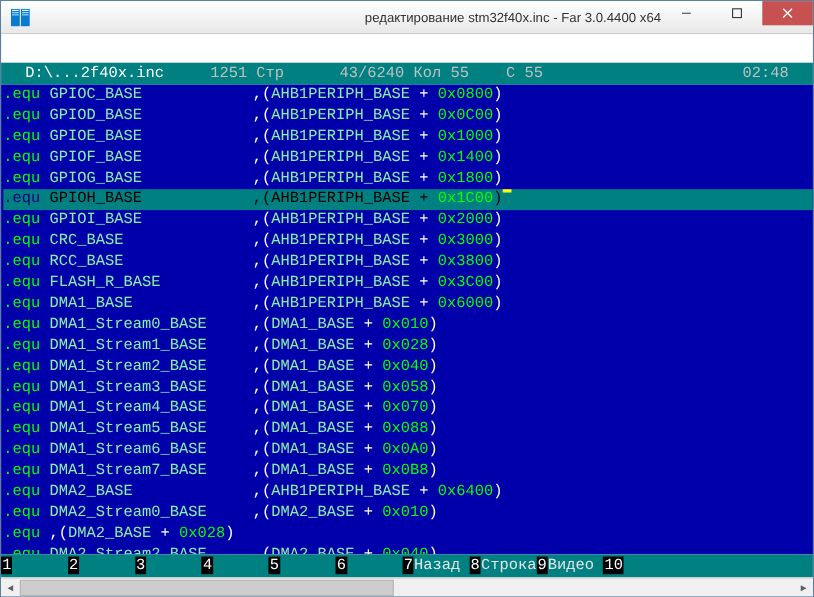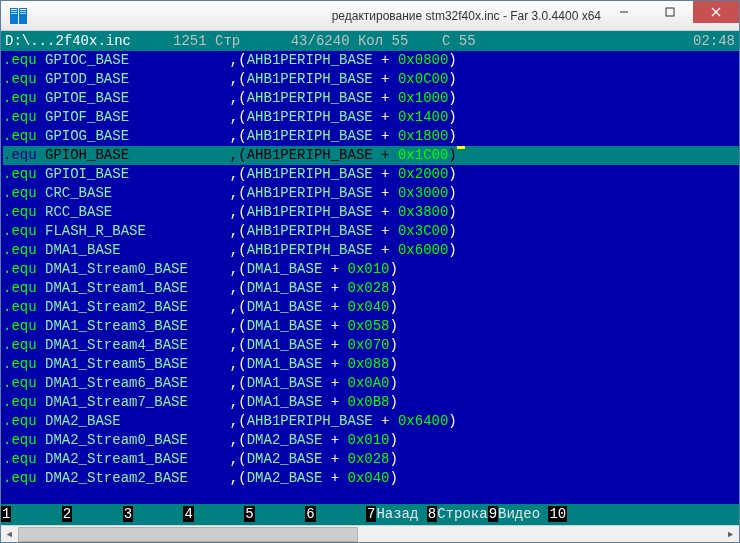--- a/index.html
+++ b/index.html
@@ -63,24 +63,25 @@
   }
   .win-btn.max {
     background: transparent;
   }
   .win-btn svg { width: 10px; height: 10px; }
   .statusline {
     background: #008080;
     color: #c0c0c0;
     height: 20px;
     line-height: 20px;
-    padding: 0 4px;
+    padding: 0 22px;
     display: flex;
     white-space: pre;
     font-weight: normal;
+    margin-top: 26px;
   }
   .statusline .path { color: #ffffff; }
   .statusline .gap { flex: 1; }
   .editor {
     flex: 1;
     background: #0000aa;
     overflow: hidden;
     line-height: 19px;
     padding-left: 2px;
   }
@@ -227,21 +228,21 @@
       <div class="line"><span class="dir">.equ</span><span class="plain"> </span><span class="ident">DMA1_Stream0_BASE     </span><span class="sym">,(</span><span class="ident">DMA1_BASE</span><span class="sym"> + </span><span class="num">0x010</span><span class="sym">)</span></div>
       <div class="line"><span class="dir">.equ</span><span class="plain"> </span><span class="ident">DMA1_Stream1_BASE     </span><span class="sym">,(</span><span class="ident">DMA1_BASE</span><span class="sym"> + </span><span class="num">0x028</span><span class="sym">)</span></div>
       <div class="line"><span class="dir">.equ</span><span class="plain"> </span><span class="ident">DMA1_Stream2_BASE     </span><span class="sym">,(</span><span class="ident">DMA1_BASE</span><span class="sym"> + </span><span class="num">0x040</span><span class="sym">)</span></div>
       <div class="line"><span class="dir">.equ</span><span class="plain"> </span><span class="ident">DMA1_Stream3_BASE     </span><span class="sym">,(</span><span class="ident">DMA1_BASE</span><span class="sym"> + </span><span class="num">0x058</span><span class="sym">)</span></div>
       <div class="line"><span class="dir">.equ</span><span class="plain"> </span><span class="ident">DMA1_Stream4_BASE     </span><span class="sym">,(</span><span class="ident">DMA1_BASE</span><span class="sym"> + </span><span class="num">0x070</span><span class="sym">)</span></div>
       <div class="line"><span class="dir">.equ</span><span class="plain"> </span><span class="ident">DMA1_Stream5_BASE     </span><span class="sym">,(</span><span class="ident">DMA1_BASE</span><span class="sym"> + </span><span class="num">0x088</span><span class="sym">)</span></div>
       <div class="line"><span class="dir">.equ</span><span class="plain"> </span><span class="ident">DMA1_Stream6_BASE     </span><span class="sym">,(</span><span class="ident">DMA1_BASE</span><span class="sym"> + </span><span class="num">0x0A0</span><span class="sym">)</span></div>
       <div class="line"><span class="dir">.equ</span><span class="plain"> </span><span class="ident">DMA1_Stream7_BASE     </span><span class="sym">,(</span><span class="ident">DMA1_BASE</span><span class="sym"> + </span><span class="num">0x0B8</span><span class="sym">)</span></div>
       <div class="line"><span class="dir">.equ</span><span class="plain"> </span><span class="ident">DMA2_BASE             </span><span class="sym">,(</span><span class="ident">AHB1PERIPH_BASE</span><span class="sym"> + </span><span class="num">0x6400</span><span class="sym">)</span></div>
       <div class="line"><span class="dir">.equ</span><span class="plain"> </span><span class="ident">DMA2_Stream0_BASE     </span><span class="sym">,(</span><span class="ident">DMA2_BASE</span><span class="sym"> + </span><span class="num">0x010</span><span class="sym">)</span></div>
-      <div class="line"><span class="dir">.equ</span><span class="plain"> </span><span class="ident">DMA2_Stream1_BASE     </span><span class="sym">,(</span><span class="ident">DMA2_BASE</span><span class="sym"> + </span><span class="num">0x028</span><span class="sym">)</span></div>
+      <div class="line"><span class="dir">.equ</span><span class="plain"> </span><span class="sym">,(</span><span class="ident">DMA2_BASE</span><span class="sym"> + </span><span class="num">0x028</span><span class="sym">)</span></div>
       <div class="line"><span class="dir">.equ</span><span class="plain"> </span><span class="ident">DMA2_Stream2_BASE     </span><span class="sym">,(</span><span class="ident">DMA2_BASE</span><span class="sym"> + </span><span class="num">0x040</span><span class="sym">)</span></div>
     </div>
 
   <div class="keybar" id="keybar"><span class="seg"><span class="fkey">1</span><span class="flabel">      </span></span><span class="seg"><span class="fkey">2</span><span class="flabel">      </span></span><span class="seg"><span class="fkey">3</span><span class="flabel">      </span></span><span class="seg"><span class="fkey">4</span><span class="flabel">      </span></span><span class="seg"><span class="fkey">5</span><span class="flabel">      </span></span><span class="seg"><span class="fkey">6</span><span class="flabel">      </span></span><span class="seg"><span class="fkey">7</span><span class="flabel">Назад </span></span><span class="seg"><span class="fkey">8</span><span class="flabel">Строка</span></span><span class="seg"><span class="fkey">9</span><span class="flabel">Видео </span></span><span class="seg"><span class="fkey">10</span><span class="flabel">      </span></span></div>
 
   <div class="scrollbar-bottom">
     <span class="arrow left">◄</span>
     <div class="thumb"></div>
     <span class="arrow right">►</span>
   </div>

